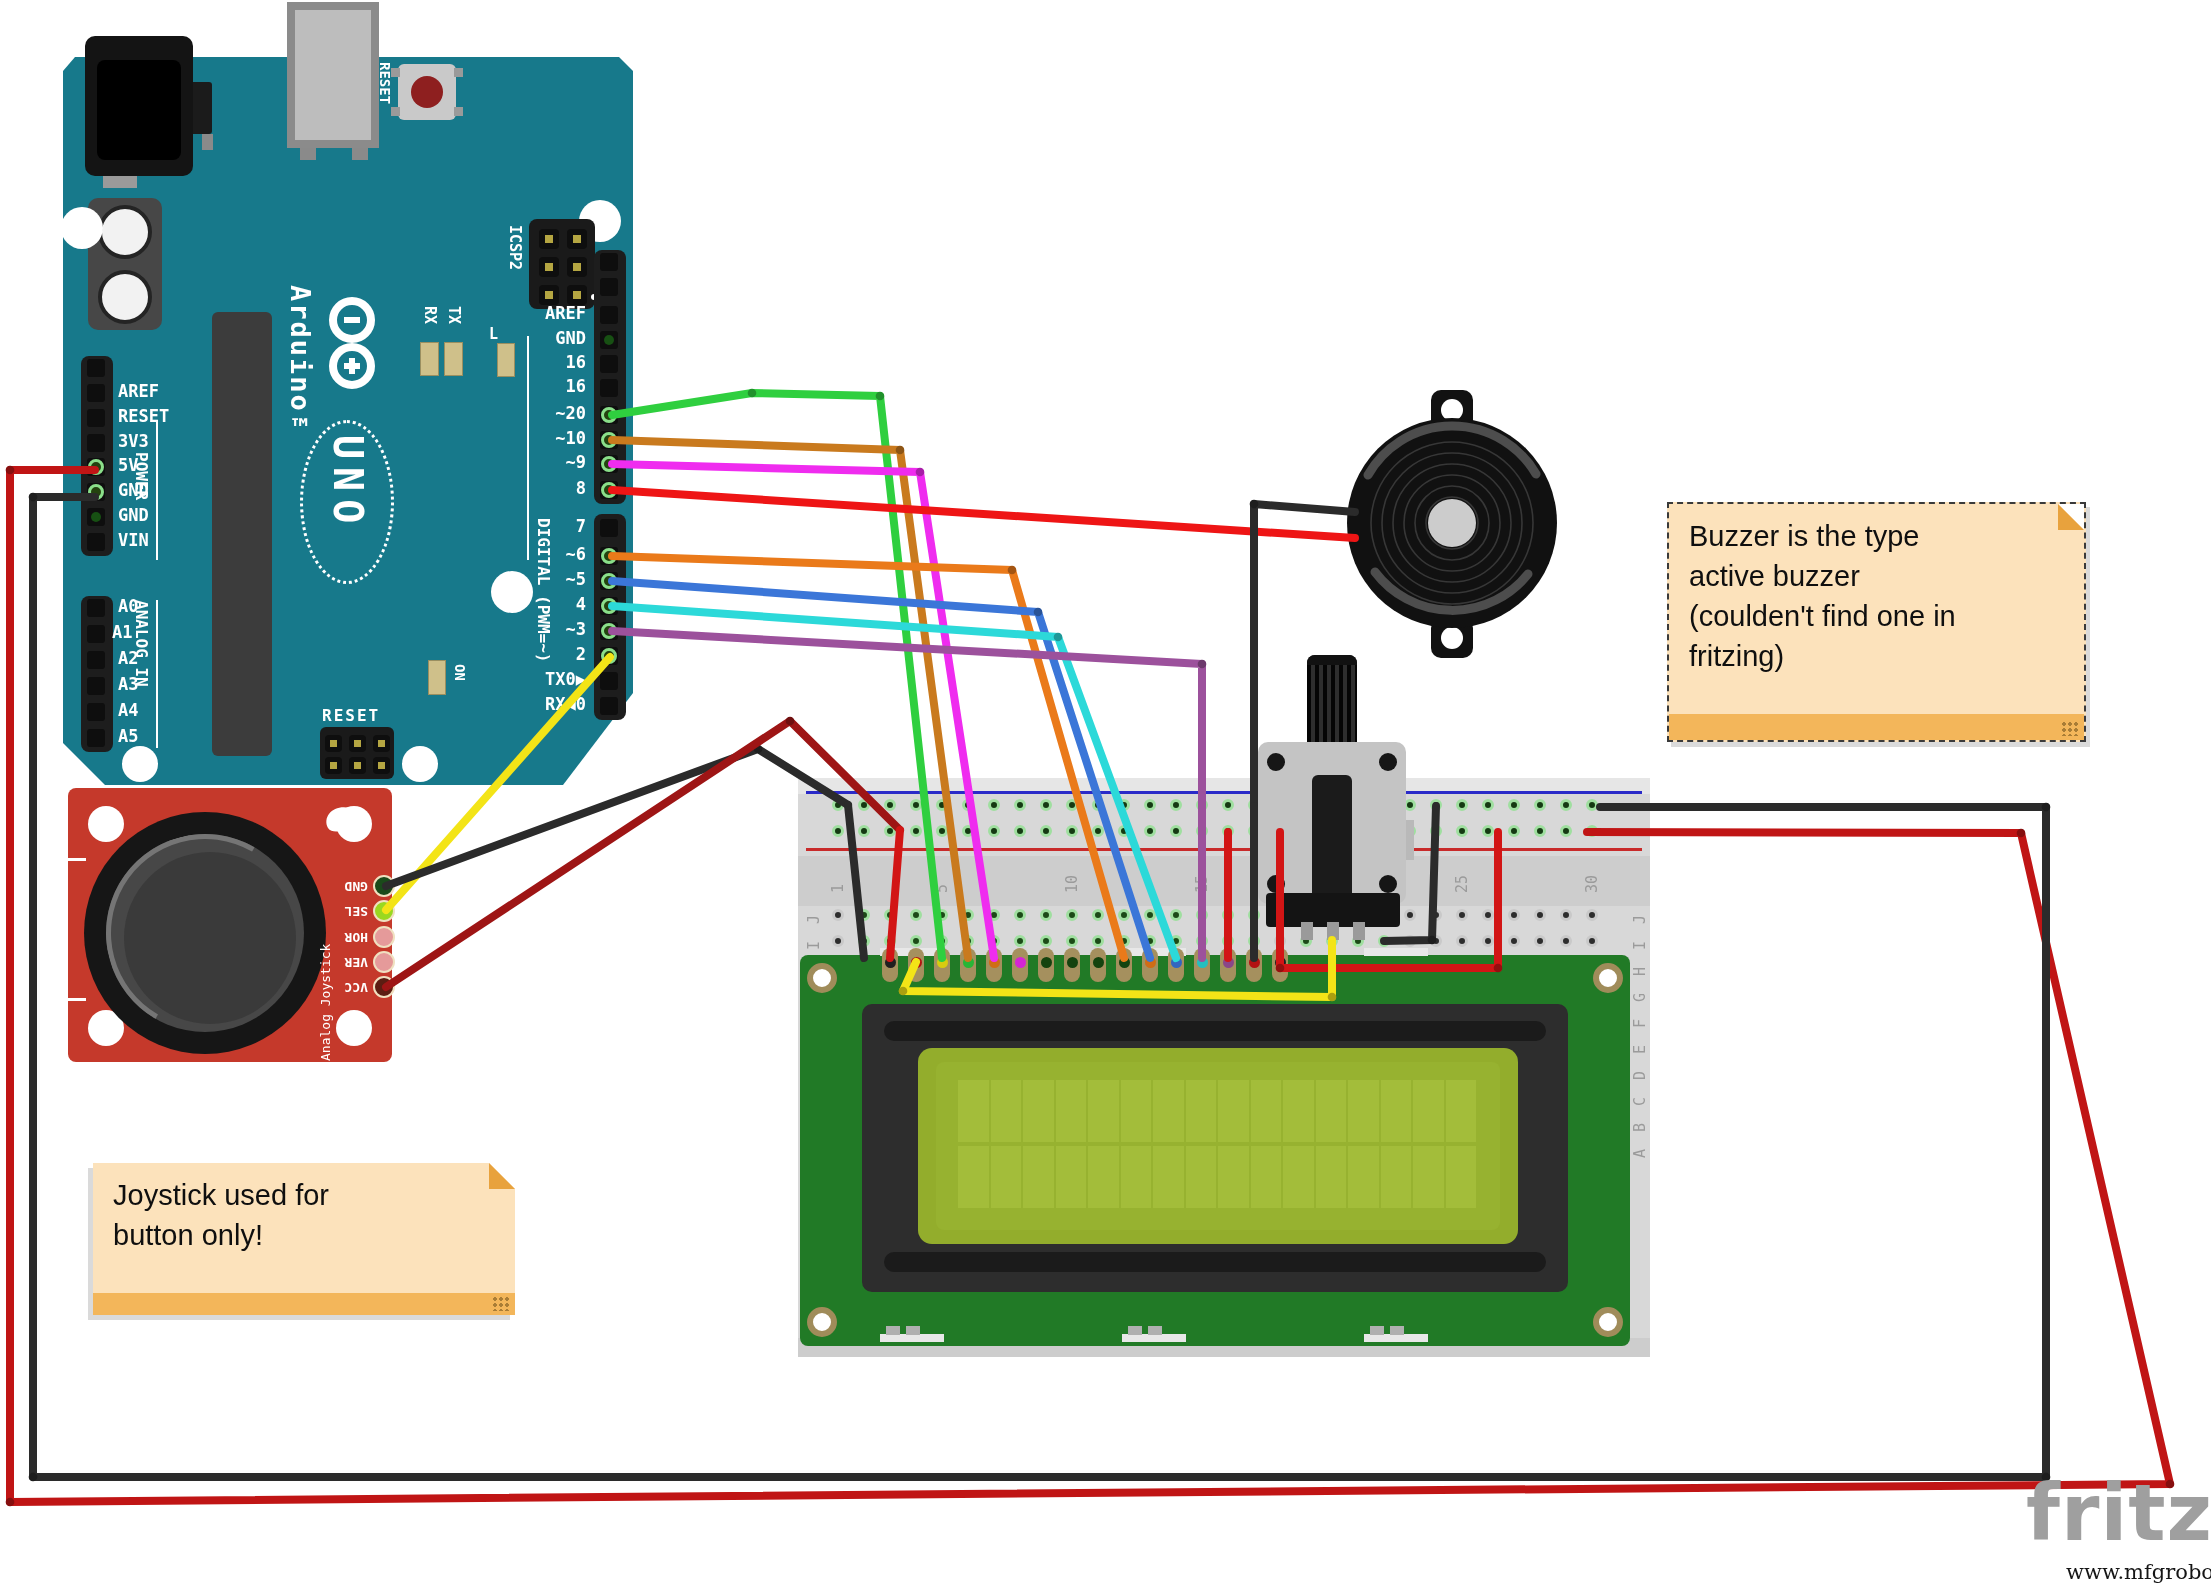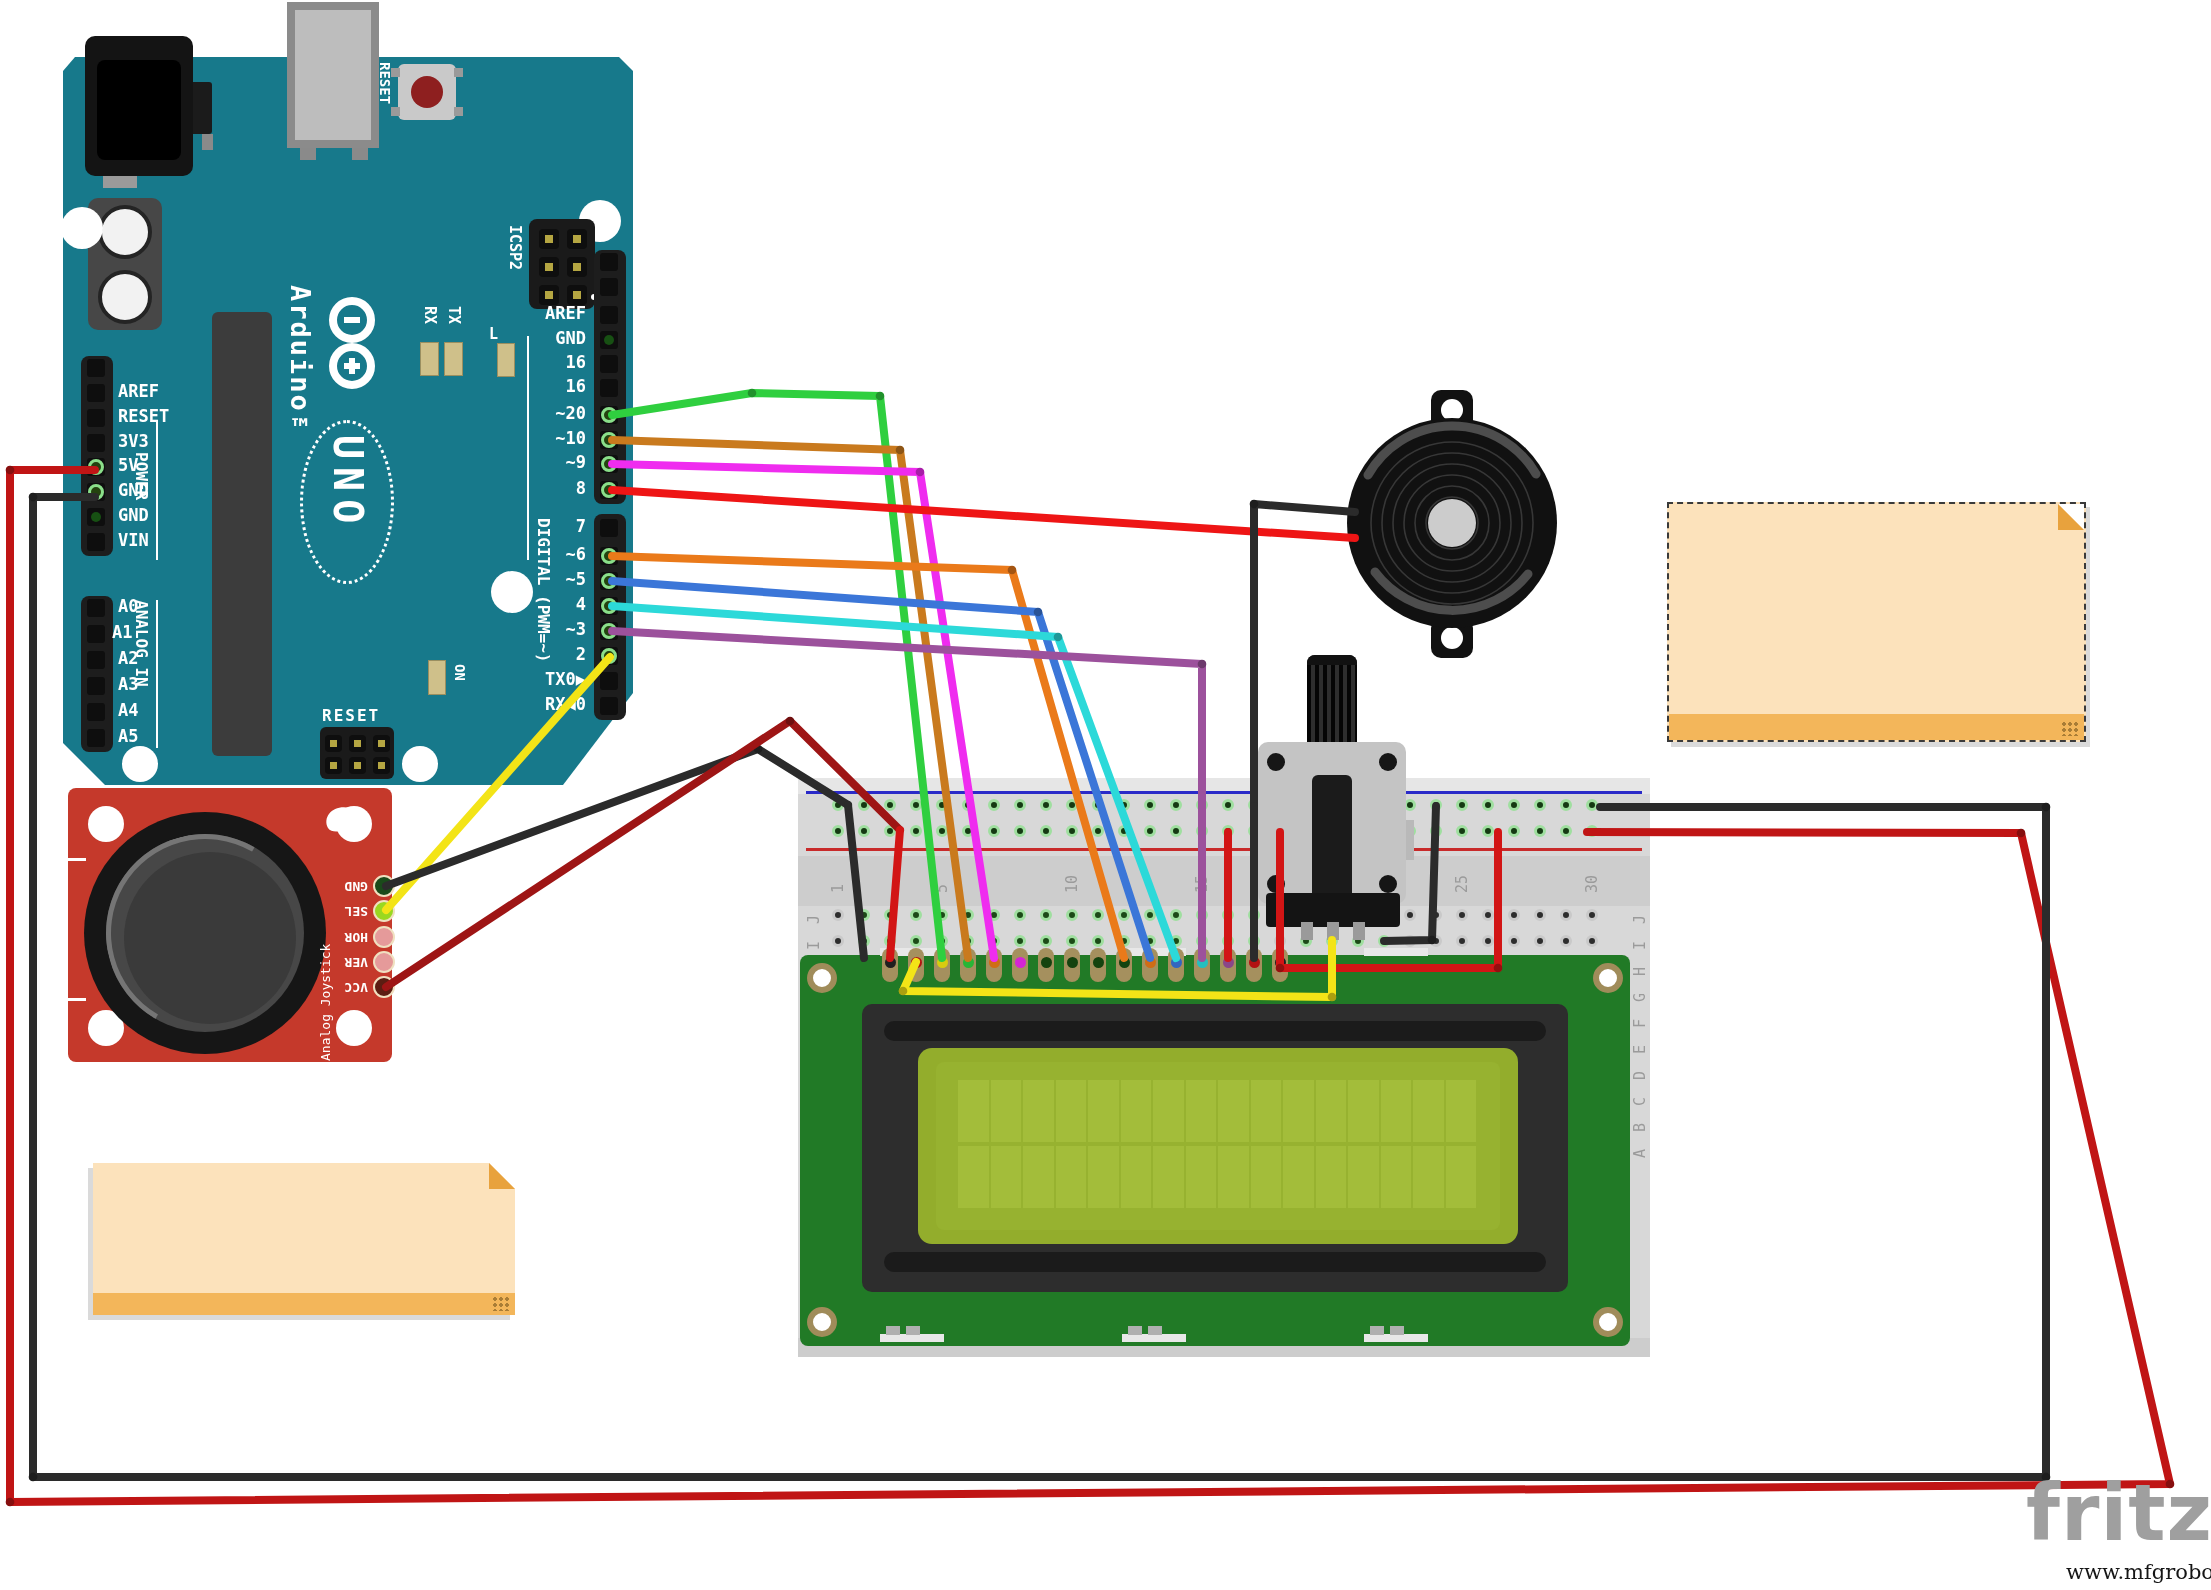--- a/index.html
+++ b/index.html
@@ -599,26 +599,36 @@
       <circle cx="1280" cy="968" r="4.3" fill="rgb(147,15,15)"></circle>
       <circle cx="1498" cy="968" r="4.3" fill="rgb(147,15,15)"></circle>
       <polyline points="1436,806 1432,940 1384,941" fill="none" stroke="#2b2b2b" stroke-width="8" stroke-linecap="round" stroke-linejoin="round"></polyline>
       <circle cx="1432" cy="940" r="4.3" fill="rgb(30,30,30)"></circle>
       <polyline points="916,962 903,991 1332,997 1332,940" fill="none" stroke="#f3e417" stroke-width="8" stroke-linecap="round" stroke-linejoin="round"></polyline>
       <circle cx="903" cy="991" r="4.3" fill="rgb(170,160,16)"></circle>
       <circle cx="1332" cy="997" r="4.3" fill="rgb(170,160,16)"></circle>
     </svg>
 
   <div class="note" id="note-0" style="left:93px;top:1163px;width:422px;height:152px;box-shadow:-5px 5px 0 rgba(150,150,150,0.35);">
+    <div class="txt">
+        <div>Joystick used for</div>
+        <div>button only!</div>
+      </div>
     <div class="bar"></div>
     <div class="fold-cut"></div>
     <div class="fold"></div>
     <div class="dots"></div>
   </div>
   <div class="note" id="note-1" style="left:1667px;top:502px;width:415px;height:236px;border:2px dashed #3a3a3a;box-shadow:4px 5px 0 rgba(150,150,150,0.35);">
+    <div class="txt">
+        <div>Buzzer is the type</div>
+        <div>active buzzer</div>
+        <div>(coulden't find one in</div>
+        <div>fritzing)</div>
+      </div>
     <div class="bar" style="height:26px;"></div>
     <div class="fold-cut"></div>
     <div class="fold"></div>
     <div class="dots"></div>
   </div>
 
   <div class="abs wm-brand" style="left:2026px;top:1468px;width:300px;">fritzing</div>
   <div class="abs wm-site" style="left:2066px;top:1560px;width:200px;">www.mfgrobots.com</div>
 </div>
 

